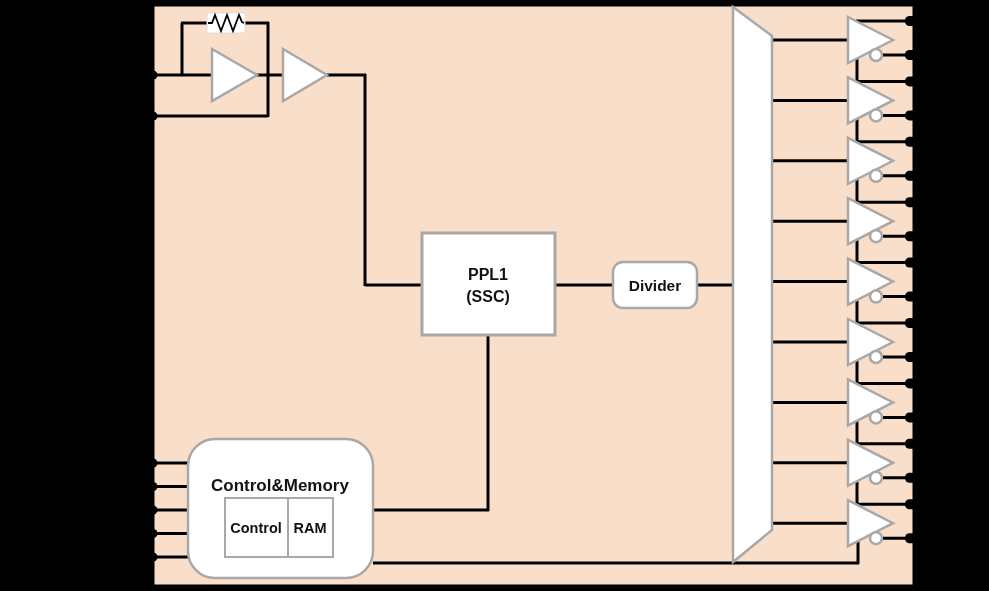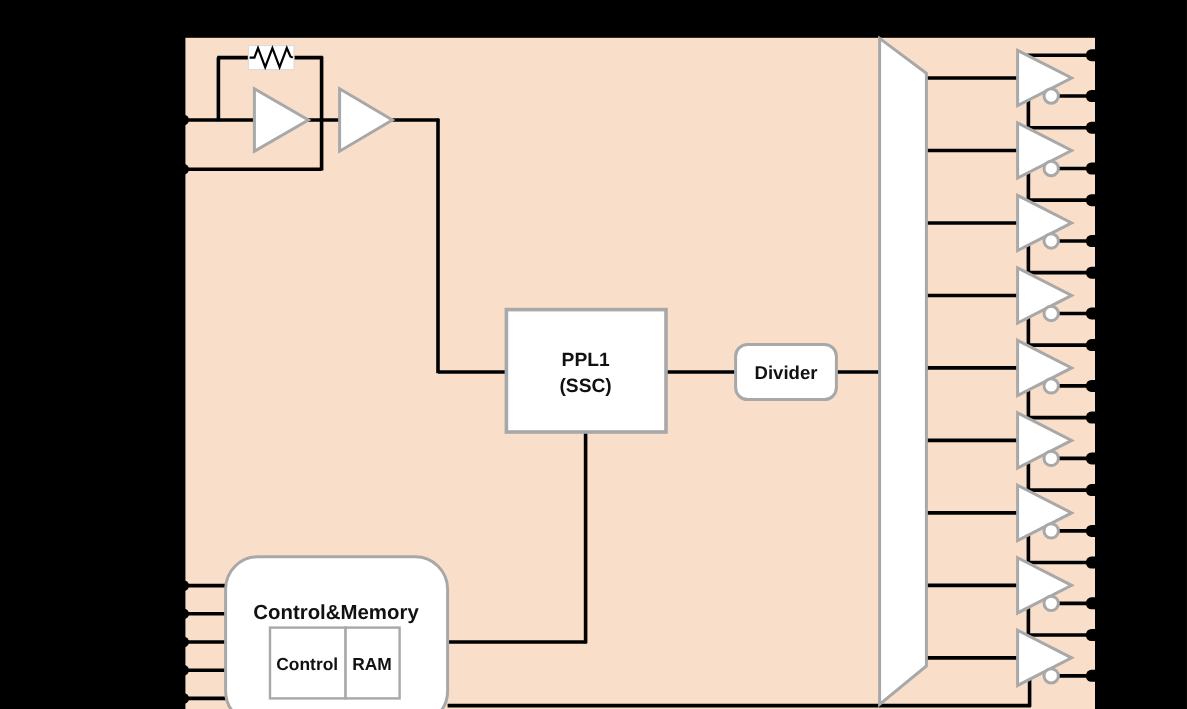--- a/index.html
+++ b/index.html
@@ -8,21 +8,20 @@
     width: 989px;
     height: 591px;
     background: #000000;
     overflow: hidden;
     font-family: "Liberation Sans", sans-serif;
   }
   #diagram-root {
     position: relative;
     width: 989px;
     height: 427px;
-    margin-top: 25px;
   }
   svg text {
     font-family: "Liberation Sans", "DejaVu Sans", sans-serif;
     font-weight: bold;
     fill: #111111;
   }
 </style>
 </head>
 <body>
 

